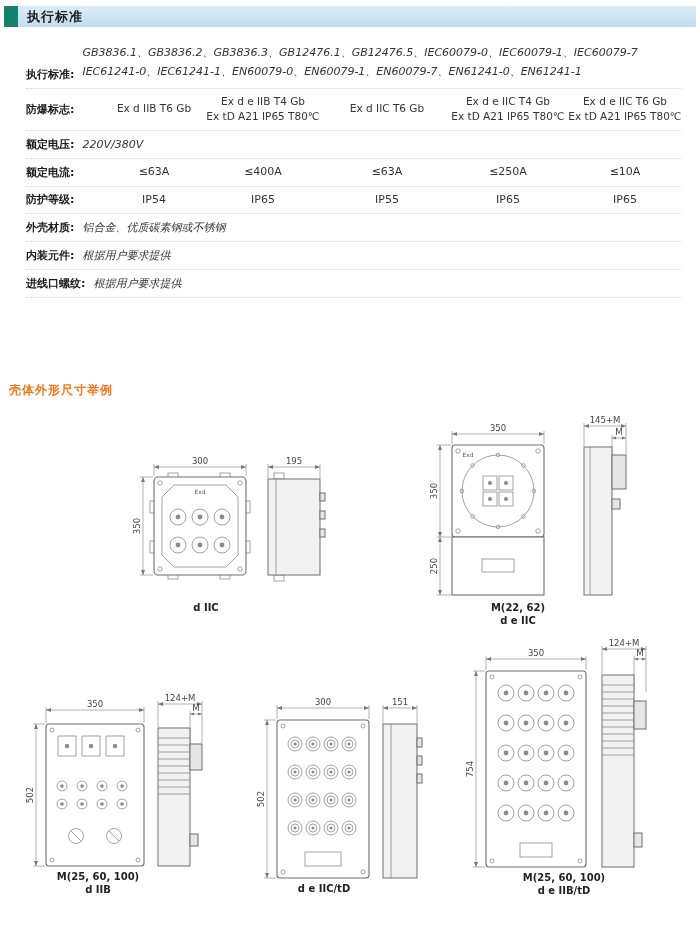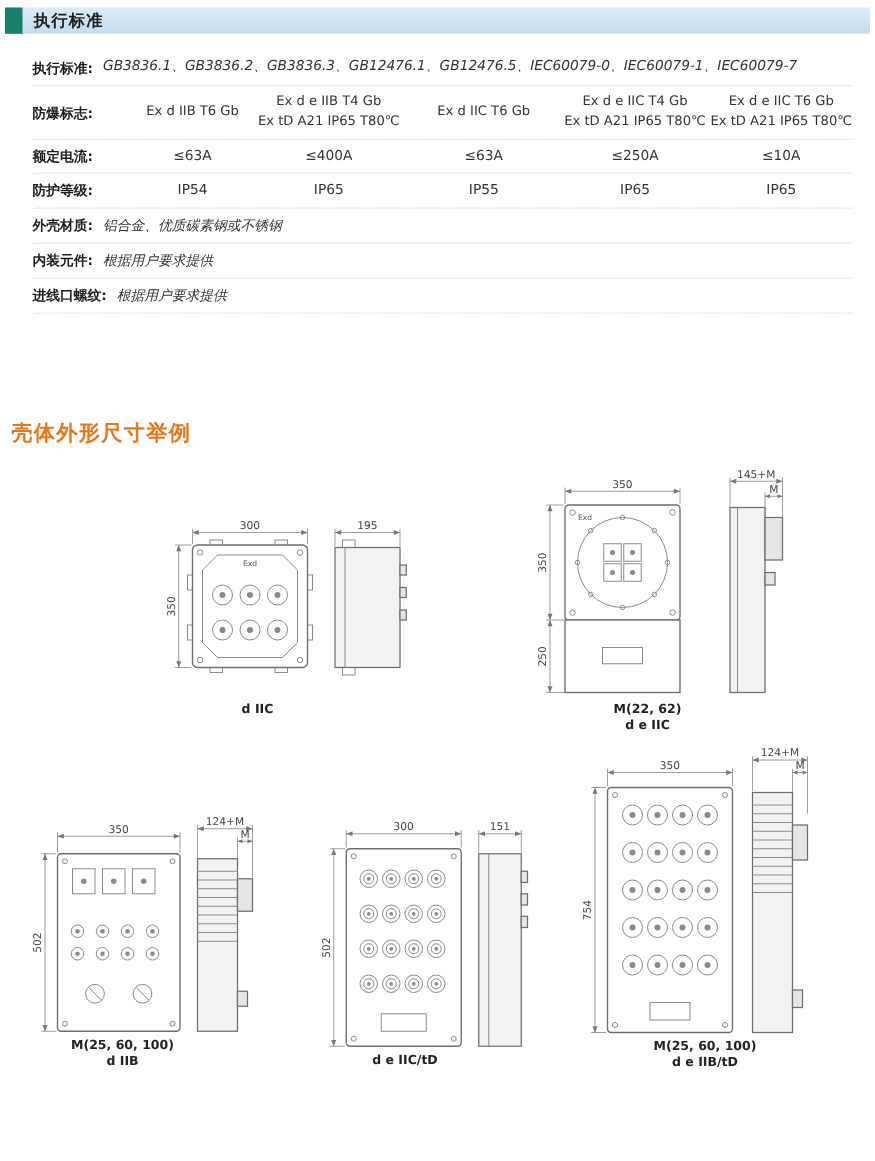--- a/index.html
+++ b/index.html
@@ -23,21 +23,21 @@
   .spec-row { display:flex; align-items:center; padding:6px 0; border-bottom:1px dotted #c9dcea; min-height:26px; }
   .spec-row.top { align-items:flex-end; }
   .spec-label { font-weight:bold; color:#1c1c1c; white-space:nowrap; margin-right:8px; }
   .spec-value { color:#333;font-style:italic; }
   .ml-lines div { line-height:1.75; }
   .grid-row { display:grid; grid-template-columns:82px 92px 126px 122px 120px 1fr; align-items:center; padding:5px 0; border-bottom:1px dotted #c9dcea; min-height:26px; }
   .grid-row .cell { text-align:center; line-height:1.5; }
   .marks .cell { font-size:10.5px; }
 
   
-  .drawings-title { color:#e8761b; font-weight:bold; font-size:17px; margin:84px 0 0 5px; letter-spacing:1px; }
+  .drawings-title { color:#e8761b; font-weight:bold; font-size:12px; margin:84px 0 0 5px; letter-spacing:1px; }
   .draw-row1 { display:flex; align-items:flex-end; margin-top:16px; padding-left:112px; }
   .draw-row1 svg:first-child { margin-right:78px; }
   .draw-row2 { display:flex; align-items:flex-end; justify-content:space-between; margin-top:10px; padding:0 22px 0 16px; }
 
   
   .ol   { fill:#ffffff; stroke:#6e6e6e; stroke-width:1.1; }
   .fl   { fill:#f2f2f2; stroke:#6e6e6e; stroke-width:1; }
   .fl2  { fill:#e6e6e6; stroke:#6e6e6e; stroke-width:1; }
   .thin { fill:none; stroke:#8a8a8a; stroke-width:0.8; }
   .dot  { fill:#8a8a8a; stroke:none; }
@@ -56,20 +56,21 @@
     <span class="header-accent"></span>
     <span class="header-title">执行标准</span>
   </div>
 
   <div class="specs">
 
     <div class="spec-row top">
       <span class="spec-label">执行标准:</span>
       <div class="spec-value ml-lines">
         <div>GB3836.1、GB3836.2、GB3836.3、GB12476.1、GB12476.5、IEC60079-0、IEC60079-1、IEC60079-7</div>
+        <div>IEC61241-0、IEC61241-1、EN60079-0、EN60079-1、EN60079-7、EN61241-0、EN61241-1</div>
       </div>
     </div>
 
     <div class="grid-row marks">
       <span class="spec-label">防爆标志:</span>
       <div class="cell">
         <div>Ex d IIB T6 Gb</div>
 
       </div>
       <div class="cell">
@@ -83,20 +84,24 @@
       <div class="cell">
         <div>Ex d e IIC T4 Gb</div>
         <div>Ex tD A21 IP65 T80℃</div>
       </div>
       <div class="cell">
         <div>Ex d e IIC T6 Gb</div>
         <div>Ex tD A21 IP65 T80℃</div>
       </div>
     </div>
 
+    <div class="spec-row">
+      <span class="spec-label">额定电压:</span>
+      <span class="spec-value">220V/380V</span>
+    </div>
 
     <div class="grid-row">
       <span class="spec-label">额定电流:</span>
       <div class="cell">≤63A</div>
       <div class="cell">≤400A</div>
       <div class="cell">≤63A</div>
       <div class="cell">≤250A</div>
       <div class="cell">≤10A</div>
     </div>
 

